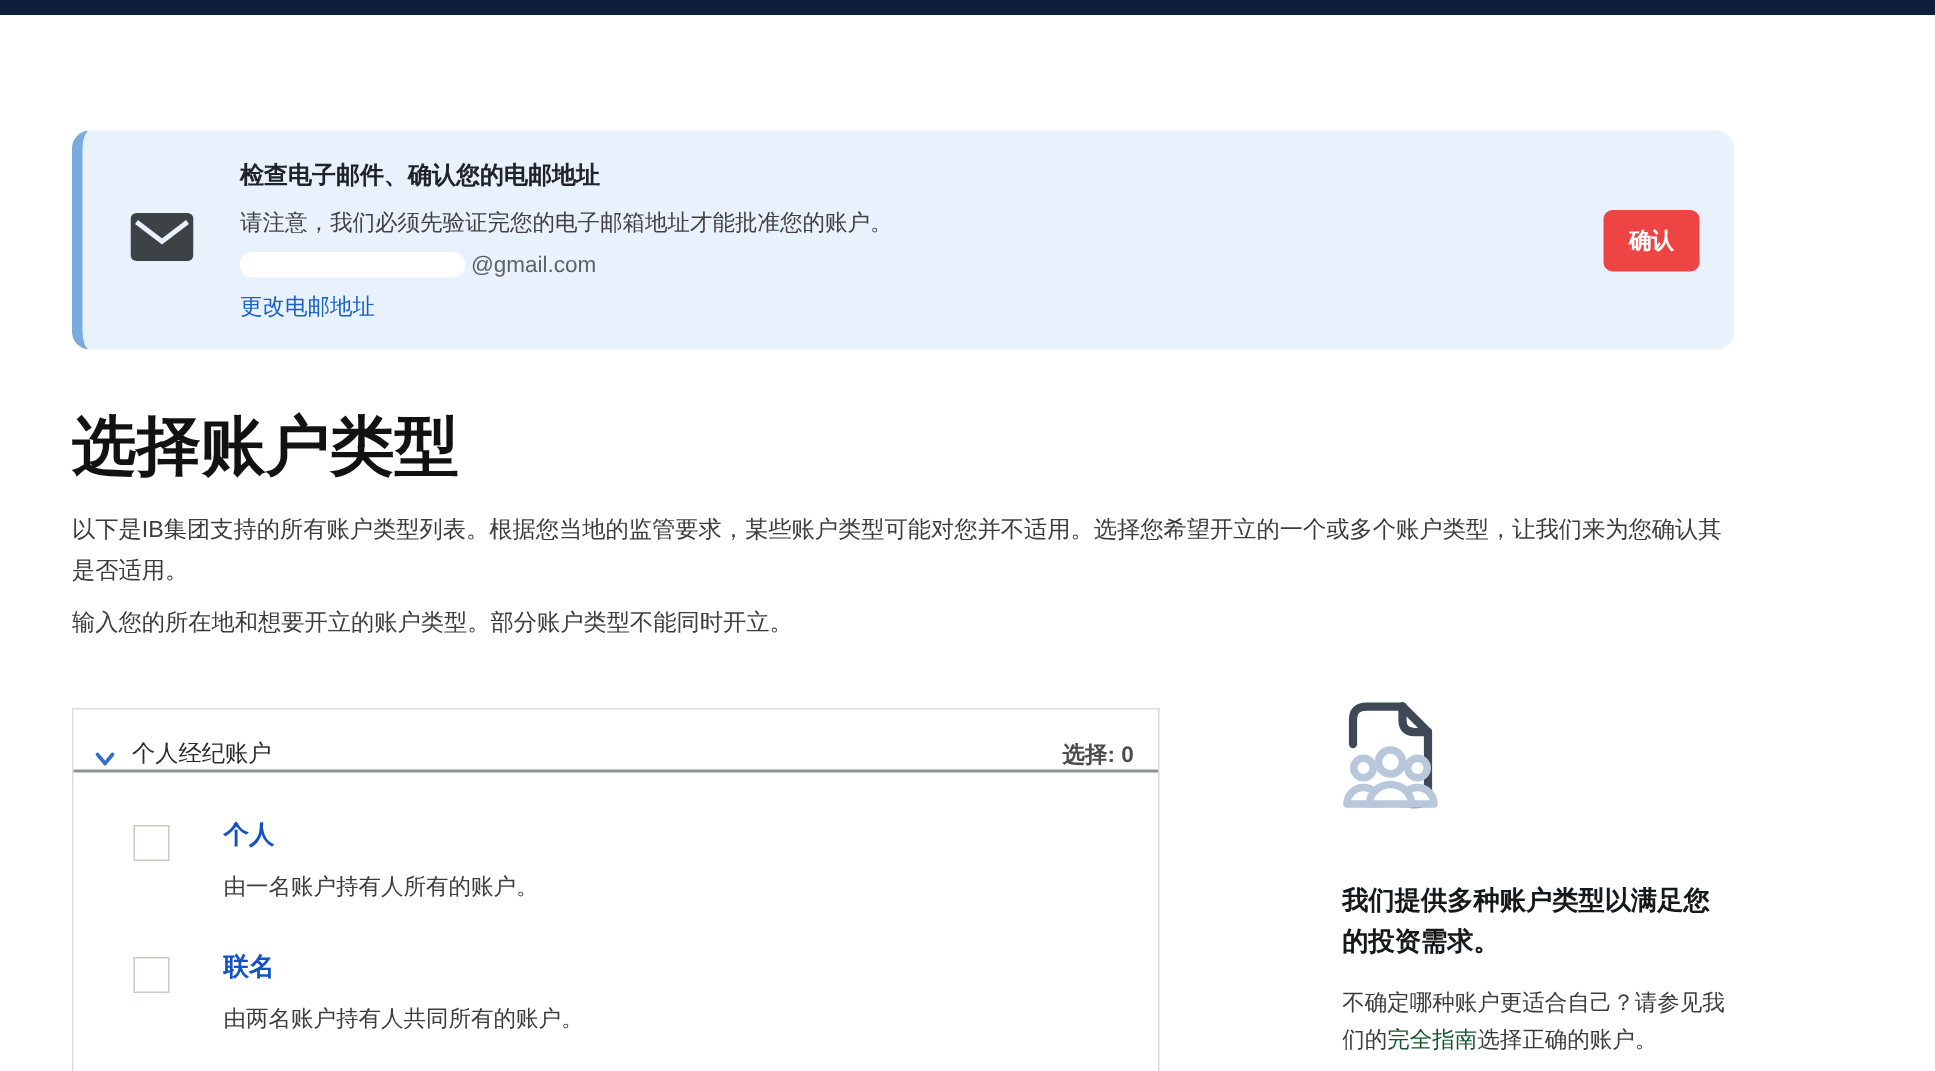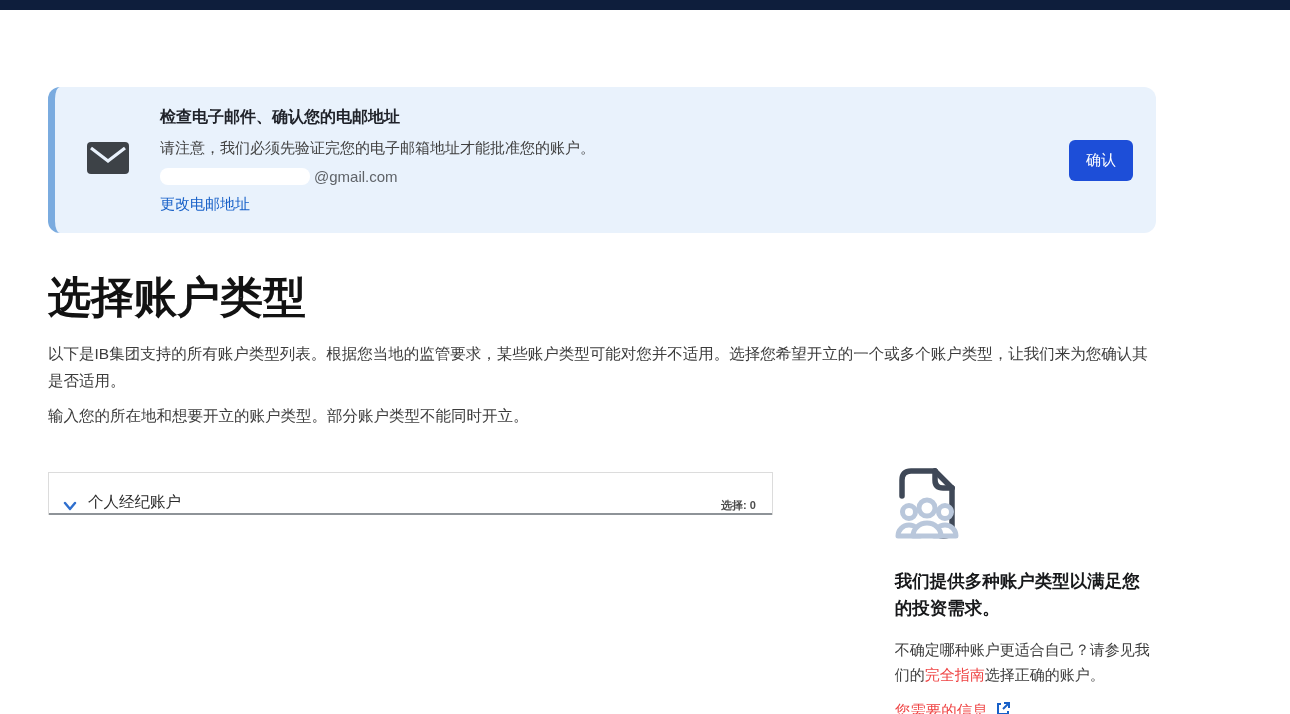--- a/index.html
+++ b/index.html
@@ -14,53 +14,53 @@
     min-height: 146px; padding-right: 23px; }
   .banner-icon-col { width: 105px; display: flex; justify-content: center; flex-shrink: 0; }
   .banner-content { flex: 1; padding: 4px 0; }
   .banner-title { font-size: 16px; font-weight: 700; color: #20232a; }
   .banner-body { font-size: 15px; color: #404040; margin-top: 11px; }
   .email-row { margin-top: 10px; font-size: 15px; color: #5f6368; display: flex; align-items: center; }
   .email-redaction { display: inline-block; width: 150px; height: 17px;
     background: #fff; border-radius: 8px; margin-right: 4px; }
   .change-link { display: inline-block; margin-top: 10px; font-size: 15px;
     color: #1760c8; text-decoration: none; cursor: pointer; }
-  .confirm-btn { flex-shrink: 0; background: #1d4ed8; color: #fff; border: none;
-    border-radius: 6px; font-size: 15px; font-weight: 400; padding: 11px 17px;
+  .confirm-btn { flex-shrink: 0; background: #ef4444; color: #fff; border: none;
+    border-radius: 6px; font-size: 15px; font-weight: 700; padding: 11px 17px;
     cursor: pointer; font-family: inherit; }
 
   
   h1 { margin-top: 36px; font-size: 43px; font-weight: 700; color: #121212; }
   .intro { margin-top: 14px; font-size: 15.5px; line-height: 1.72; color: #3c3c3c; width: 1104px; }
   .intro + .intro { margin-top: 9px; }
 
   
   .main-row { display: flex; margin-top: 42px; align-items: flex-start; }
 
   .panel { width: 727px; border: 1px solid #dcdcdc; border-bottom: none; }
   .panel-header { display: flex; align-items: flex-end; height: 42px;
     padding: 0 16px 0 14px; border-bottom: 2px solid #8e9398; cursor: pointer; }
   .chev { margin-right: 11px; display: flex; }
   .panel-title { font-size: 15.5px; color: #2b2b2b; }
-  .selection-count { margin-left: auto; font-size: 11px; font-weight: 700; color: #4c4c4c; }
+  .selection-count { margin-left: auto; font-size: 15px; font-weight: 700; color: #4c4c4c; }
   .panel-body { padding: 30px 0 0 40px; }
   .acct-item { display: flex; align-items: flex-start; margin-bottom: 32px; }
   .checkbox { width: 24px; height: 24px; border: 1px solid #cfc9c2; background: #fff;
     flex-shrink: 0; margin-top: 5px; cursor: pointer; }
   .acct-text { margin-left: 36px; }
   .acct-label { font-size: 17px; font-weight: 700; color: #1252c4; cursor: pointer; }
   .acct-desc { font-size: 15px; color: #3c3c3c; margin-top: 14px; }
 
   
   .aside { margin-left: 122px; width: 262px; }
   .aside-icon { margin-top: -8px; }
-  .aside-heading { margin-top: 18px; font-size: 17.5px; font-weight: 700;
+  .aside-heading { margin-top: 36px; font-size: 17.5px; font-weight: 700;
     color: #17181a; line-height: 1.55; }
   .aside-body { margin-top: 16px; font-size: 15px; color: #3c3c3c; line-height: 1.65; }
-  .aside-body a, .info-link { color: #ef4444; text-decoration: none; cursor: pointer; }
+  .aside-body a, .info-link { color: #14532d; text-decoration: none; cursor: pointer; }
   .info-row { margin-top: 13px; font-size: 15.5px; display: flex; align-items: center; gap: 7px; }
 </style>
 </head>
 <body>
 
 <div class="topbar"></div>
 
 <div class="container">
 
   <div class="banner">
@@ -93,20 +93,37 @@
     <div class="panel">
       <div class="panel-header">
         <span class="chev">
           <svg width="14" height="14" viewBox="0 0 14 14">
             <polyline points="2,4 7,10 12,4" fill="none" stroke="#2f6fce" stroke-width="2.4" stroke-linecap="round" stroke-linejoin="round"></polyline>
           </svg>
         </span>
         <span class="panel-title">个人经纪账户</span>
         <span class="selection-count">选择: 0</span>
       </div>
+      <div class="panel-body">
+        <div class="acct-item">
+          <span class="checkbox"></span>
+          <div class="acct-text">
+            <div class="acct-label">个人</div>
+            <div class="acct-desc">由一名账户持有人所有的账户。</div>
+          </div>
+        </div>
+        <div class="acct-item">
+          <span class="checkbox"></span>
+          <div class="acct-text">
+            <div class="acct-label">联名</div>
+            <div class="acct-desc">由两名账户持有人共同所有的账户。</div>
+          </div>
+        </div>
+
+      </div>
     </div>
 
     <div class="aside">
       <div class="aside-icon">
         <svg width="64" height="82" viewBox="0 0 64 82">
           <g fill="none" stroke="#3f4857" stroke-width="5.5" stroke-linecap="round" stroke-linejoin="round">
             <path d="M7 32 V16 Q7 7 16 7 H40"></path>
             <path d="M40 7 L57 24"></path>
             <path d="M40 7 v9 q0 8 8 8 h9"></path>
             <path d="M57 24 V64 Q57 72 49 72 h-3"></path>

